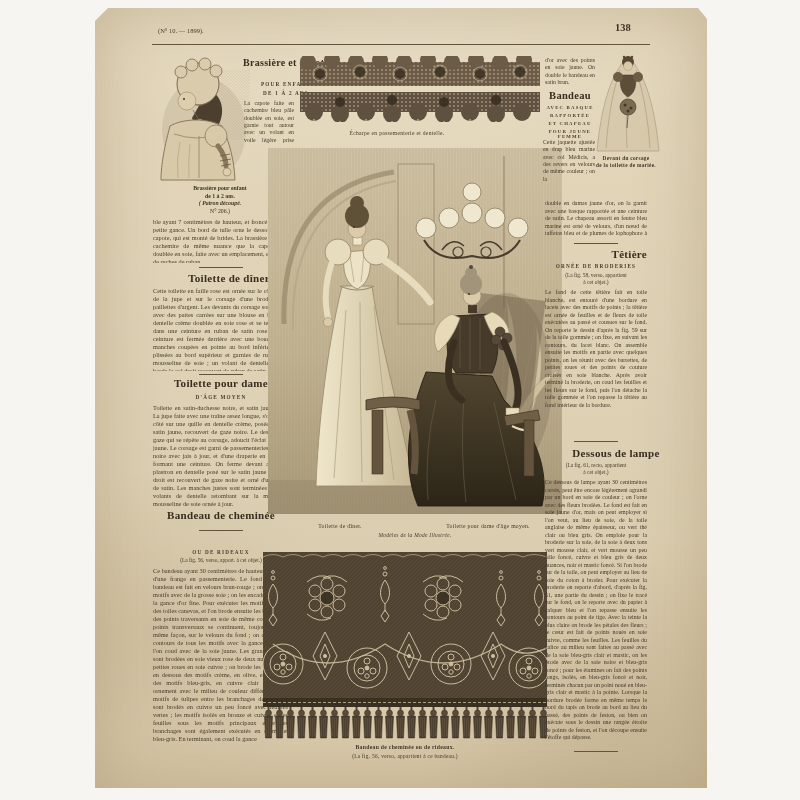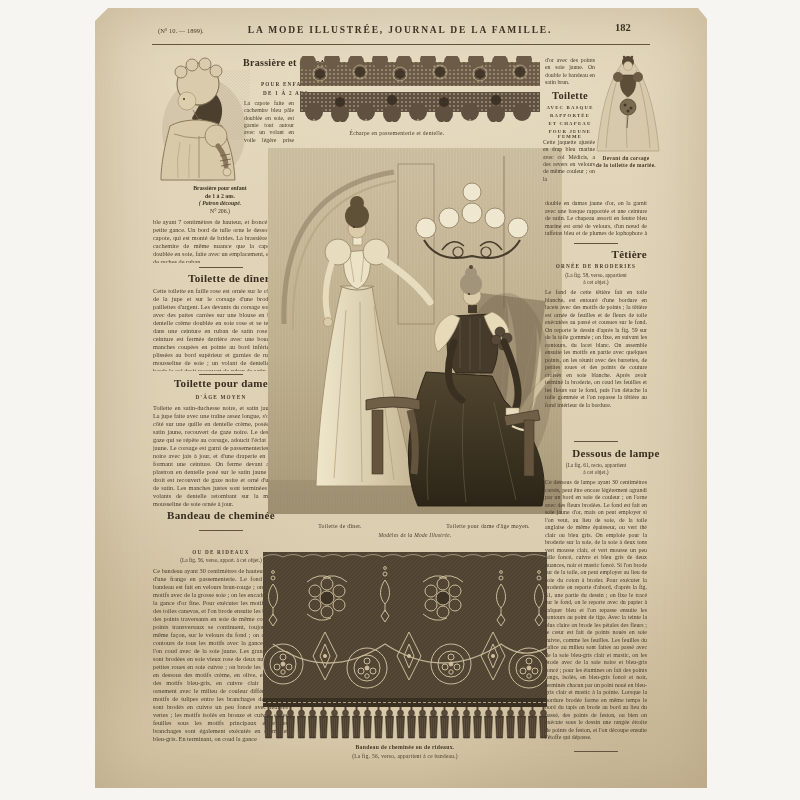--- a/index.html
+++ b/index.html
@@ -26,22 +26,21 @@
   .divider{height:1px;background:#64543e;}
   .figcapline{text-align:center;color:#3f3424;font-size:5.8px;line-height:7.6px;font-weight:bold;}
 </style>
 </head>
 <body>
 
 <div class="screen">
   <div class="abs page"></div>
 
   <div class="abs ink" style="left:158px;top:27px;font-size:6.5px;color:#4a3d2d;">(N° 10. — 1899).</div>
-  <div class="abs ink" style="left:225px;top:25px;width:350px;text-align:center;font-size:9.5px;letter-spacing:1.8px;font-weight:bold;color:#3c3123;">LA MODE ILLUSTRÉE, JOURNAL DE LA FAMILLE.</div>
-  <div class="abs ink" style="left:615px;top:22px;font-size:10.5px;font-weight:bold;color:#3c3123;">182</div>
+  <div class="abs ink" style="left:615px;top:22px;font-size:10.5px;font-weight:bold;color:#3c3123;">138</div>
   <div class="abs divider" style="left:152px;top:44px;width:498px;"></div>
 
   <div class="abs" style="left:150px;top:56px;">
     <svg width="104" height="128" viewBox="0 0 104 128">
       <defs>
         <pattern id="hatchA" width="3" height="3" patternUnits="userSpaceOnUse">
           <path d="M0 0 L3 3" stroke="#6d5c45" stroke-width=".4" opacity=".5"></path>
         </pattern>
       </defs>
       <rect x="66" y="14" width="34" height="70" fill="url(#hatchA)" opacity=".5"></rect>
@@ -345,21 +344,21 @@
       <rect y="146" width="284" height="9" fill="#3a3022"></rect>
       <path d="M0 150.5 H284" stroke="#cbbc9c" stroke-width="1" stroke-dasharray="3 2" opacity=".8"></path>
       <rect y="155" width="284" height="33" fill="url(#pTassel)"></rect>
     </svg>
   </div>
   <div class="abs cap" style="left:278px;top:744px;width:254px;font-size:5.7px;font-weight:bold;">Bandeau de cheminée ou de rideaux.</div>
   <div class="abs cap" style="left:278px;top:753px;width:254px;font-size:5.3px;">(La fig. 56, verso, appartient à ce bandeau.)</div>
 
   <div class="abs body-text" style="left:545px;top:57px;width:50px;height:33px;font-size:5.8px;">d'or avec des points en soie jaune. On double le bandeau en satin brun.</div>
 
-  <div class="abs h1" style="left:541px;top:90px;width:58px;font-size:10.5px;">Toilette</div>
+  <div class="abs h1" style="left:541px;top:90px;width:58px;font-size:10.5px;">Bandeau</div>
   <div class="abs sc" style="left:541px;top:105px;width:58px;font-size:4.8px;">AVEC BASQUE</div>
   <div class="abs sc" style="left:541px;top:113px;width:58px;font-size:4.8px;">RAPPORTÉE</div>
   <div class="abs sc" style="left:541px;top:121px;width:58px;font-size:4.8px;">ET CHAPEAU</div>
   <div class="abs sc" style="left:541px;top:129px;width:58px;font-size:4.8px;">POUR JEUNE FEMME</div>
   <div class="abs body-text" style="left:543px;top:139px;width:52px;height:58px;font-size:5.8px;">Cette jaquette ajustée en drap bleu marine avec col Médicis, a des revers en velours de même couleur ; on la</div>
 
   <div class="abs" style="left:590px;top:50px;">
     <svg width="76" height="104" viewBox="0 0 76 104">
       <path d="M38 6 C19 26 11 60 7 101 L69 101 C65 60 57 26 38 6 Z" fill="#cfc0a0" opacity=".55" stroke="#8b7a5e" stroke-width=".8"></path>
       <path d="M30 20 C22 44 18 70 16 98 M46 20 C54 44 58 70 60 98 M38 26 C36 54 36 76 37 98" fill="none" stroke="#9c8b6c" stroke-width=".5"></path>

